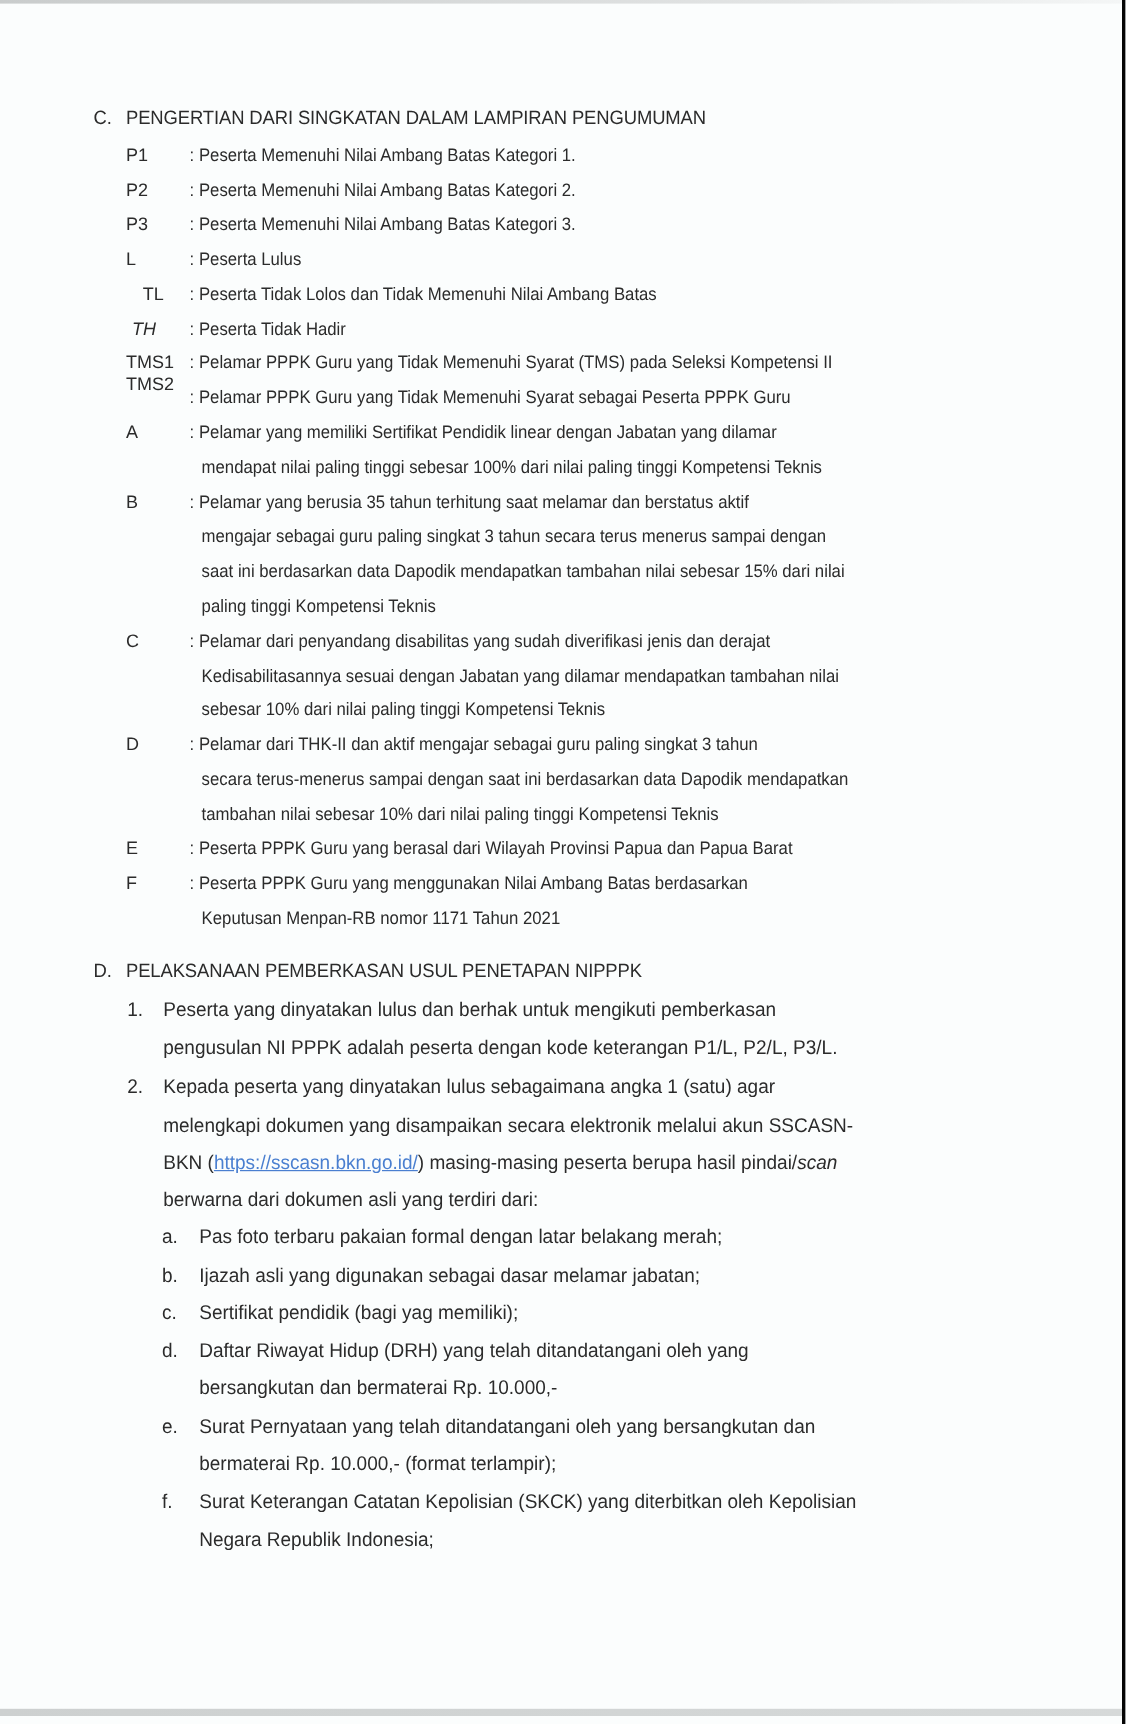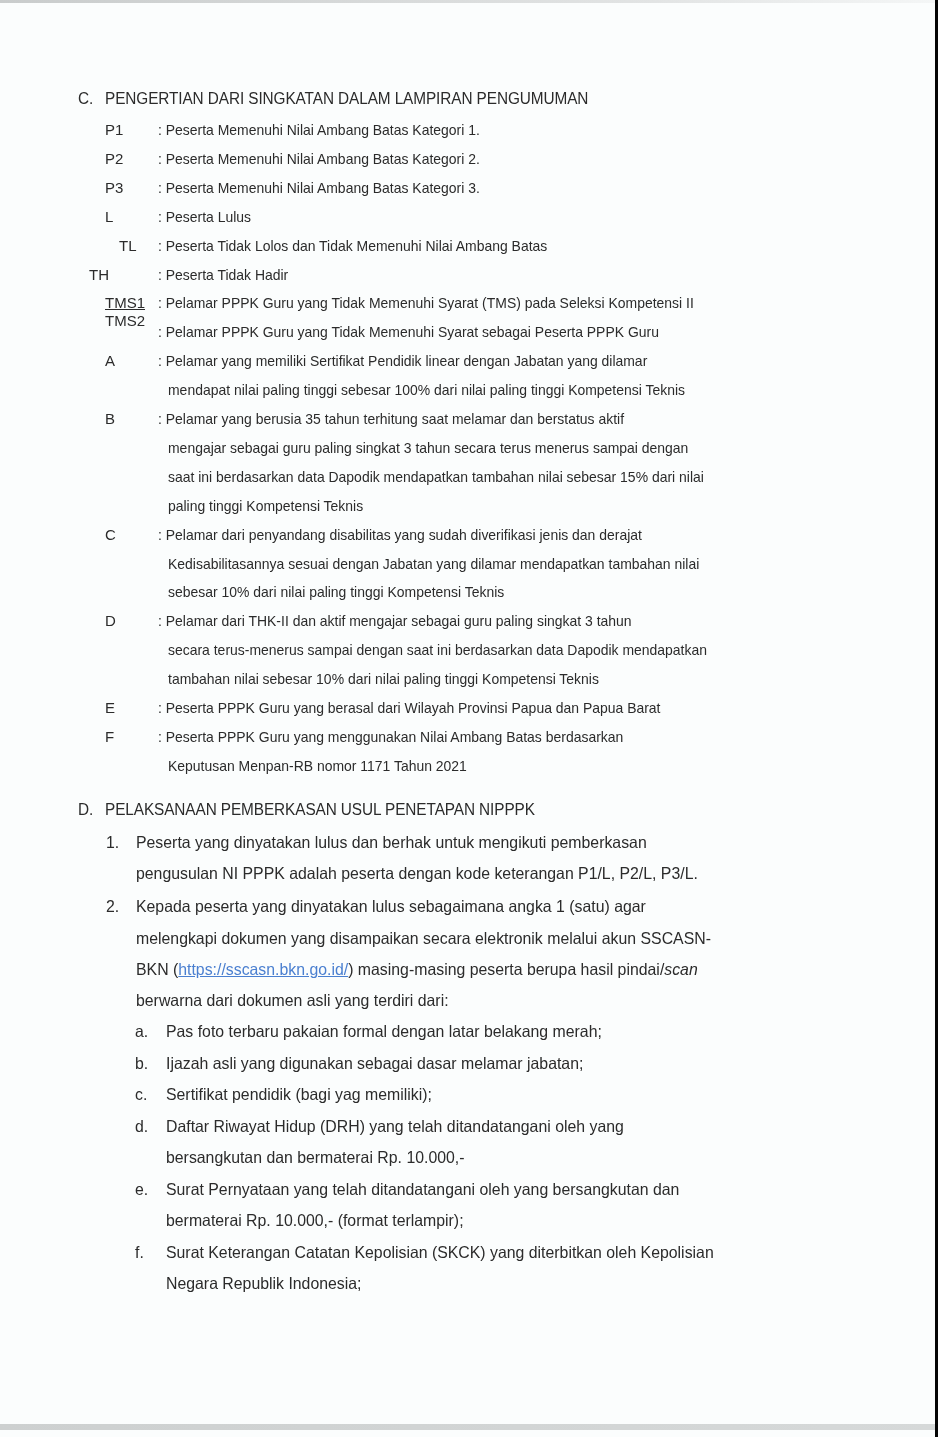--- a/index.html
+++ b/index.html
@@ -40,23 +40,23 @@
       <div class="ab code" style="left: 105px; top: 121px;">P1</div>
       <div class="ab def" style="left: 158px; top: 121px;">: Peserta Memenuhi Nilai Ambang Batas Kategori 1.</div>
       <div class="ab code" style="left: 105px; top: 149.9px;">P2</div>
       <div class="ab def" style="left: 158px; top: 149.9px;">: Peserta Memenuhi Nilai Ambang Batas Kategori 2.</div>
       <div class="ab code" style="left: 105px; top: 178.8px; text-align: center;">P3</div>
       <div class="ab def" style="left: 158px; top: 178.8px;">: Peserta Memenuhi Nilai Ambang Batas Kategori 3.</div>
       <div class="ab code" style="left: 105px; top: 207.7px;">L</div>
       <div class="ab def" style="left: 158px; top: 207.7px;">: Peserta Lulus</div>
       <div class="ab code" style="left: 105px; top: 236.6px; margin-left: 14px;">TL</div>
       <div class="ab def" style="left: 158px; top: 236.6px;">: Peserta Tidak Lolos dan Tidak Memenuhi Nilai Ambang Batas</div>
-      <div class="ab code" style="left: 89px; top: 265.5px;">TH</div>
+      <div class="ab code" style="left: 110px; top: 265.5px; font-style: italic;">TH</div>
       <div class="ab def" style="left: 158px; top: 265.5px;">: Peserta Tidak Hadir</div>
-      <div class="ab code" style="left: 105px; top: 294.4px; text-decoration: underline;">TMS1</div>
+      <div class="ab code" style="left: 105px; top: 294.4px;">TMS1</div>
       <div class="ab def" style="left: 158px; top: 294.4px;">: Pelamar  PPPK  Guru  yang  Tidak  Memenuhi  Syarat  (TMS)  pada Seleksi Kompetensi II</div>
       <div class="ab code" style="left: 105px; top: 312px;">TMS2</div>
       <div class="ab def" style="left: 158px; top: 323.3px;">: Pelamar PPPK Guru yang Tidak Memenuhi Syarat sebagai Peserta PPPK Guru</div>
       <div class="ab code" style="left: 105px; top: 352.2px;">A</div>
       <div class="ab def" style="left: 158px; top: 352.2px;">: Pelamar  yang  memiliki  Sertifikat  Pendidik linear dengan Jabatan yang dilamar</div>
       <div class="ab def" style="left: 168px; top: 381.1px;">mendapat nilai paling tinggi sebesar 100% dari nilai paling tinggi Kompetensi Teknis</div>
       <div class="ab code" style="left: 105px; top: 410px;">B</div>
       <div class="ab def" style="left: 158px; top: 410px;">: Pelamar  yang  berusia  35  tahun  terhitung  saat  melamar   dan berstatus aktif</div>
       <div class="ab def" style="left: 168px; top: 438.9px;">mengajar sebagai guru paling singkat 3 tahun secara terus menerus sampai dengan</div>
       <div class="ab def" style="left: 168px; top: 467.8px;">saat ini berdasarkan data Dapodik mendapatkan tambahan nilai sebesar 15% dari nilai</div>

